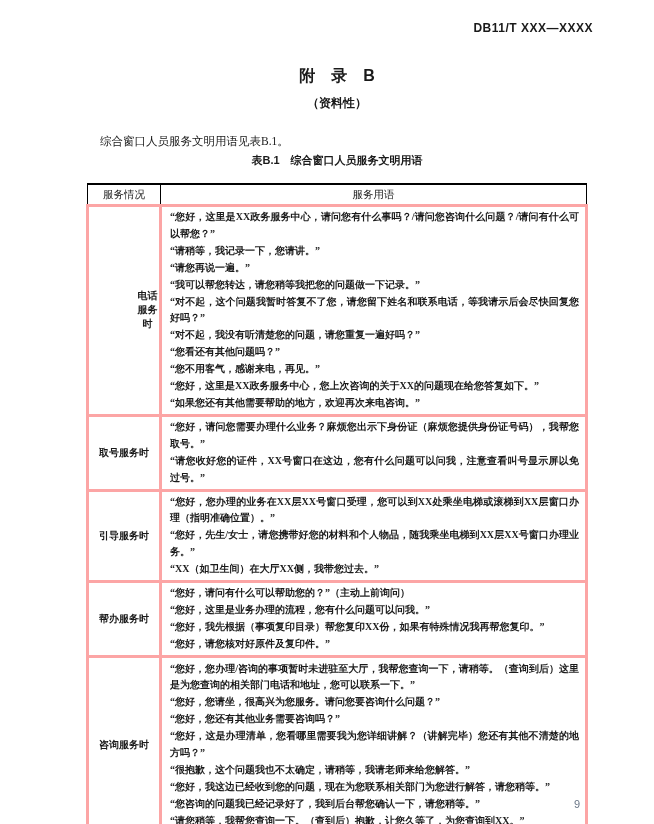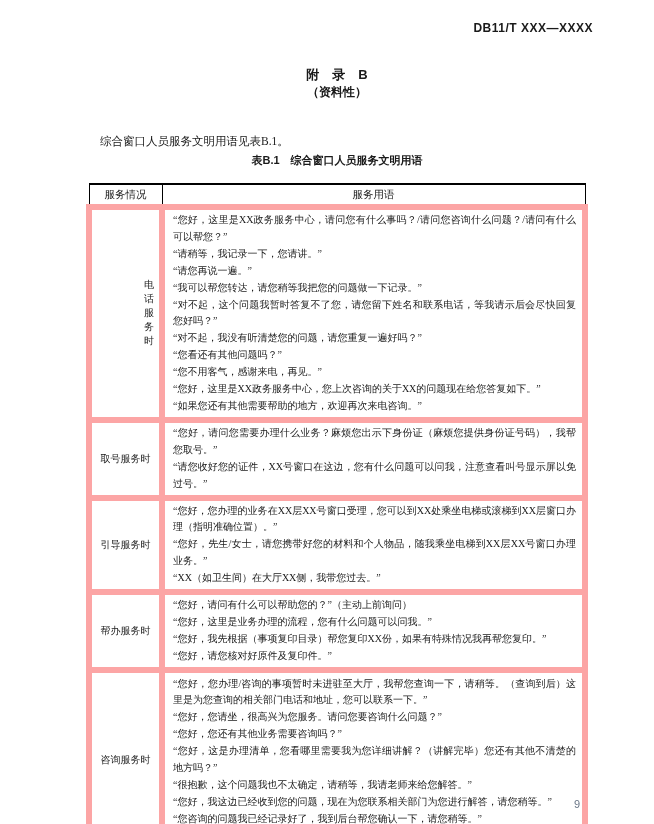--- a/index.html
+++ b/index.html
@@ -16,21 +16,21 @@
     position:absolute;top:21px;right:61px;
     font-family:"Liberation Sans", sans-serif;
     font-weight:bold;font-size:12px;letter-spacing:0.5px;
   }
   .title-block{
     position:absolute;top:66px;left:86px;width:502px;
     text-align:center;
     font-family:"Liberation Sans", sans-serif;
     font-weight:bold;
   }
-  .appendix-title{font-size:13px;margin-bottom:0;}
+  .appendix-title{font-size:16px;margin-bottom:8px;}
   .appendix-subtitle{font-size:12px;margin-bottom:3px;}
   .appendix-heading{font-size:12px;}
   .intro{
     position:absolute;top:130px;left:96px;margin:4px;
     font-size:11.5px;
   }
   .table-caption{
     position:absolute;top:153px;left:86px;width:502px;
     text-align:center;
     font-family:"Liberation Sans", sans-serif;
@@ -53,23 +53,24 @@
     border-bottom:2px solid #000;
     font-family:"Liberation Sans", sans-serif;
     font-weight:normal;
     font-size:10.5px;
     height:19px;
     text-align:center;
     vertical-align:middle;
     padding:0;
   }
   table.service-table td{
-    border:6px solid #fca5a5;
+    border:3px solid #fca5a5;
     vertical-align:middle;
     font-size:10px;
+    font-weight:bold;
   }
   td.situation{
     width:72px;
     text-align:center;
   }
   td.phrases{
     padding:2px 6px 2px 8px;
   }
   .phrase{
     line-height:16.9px;

